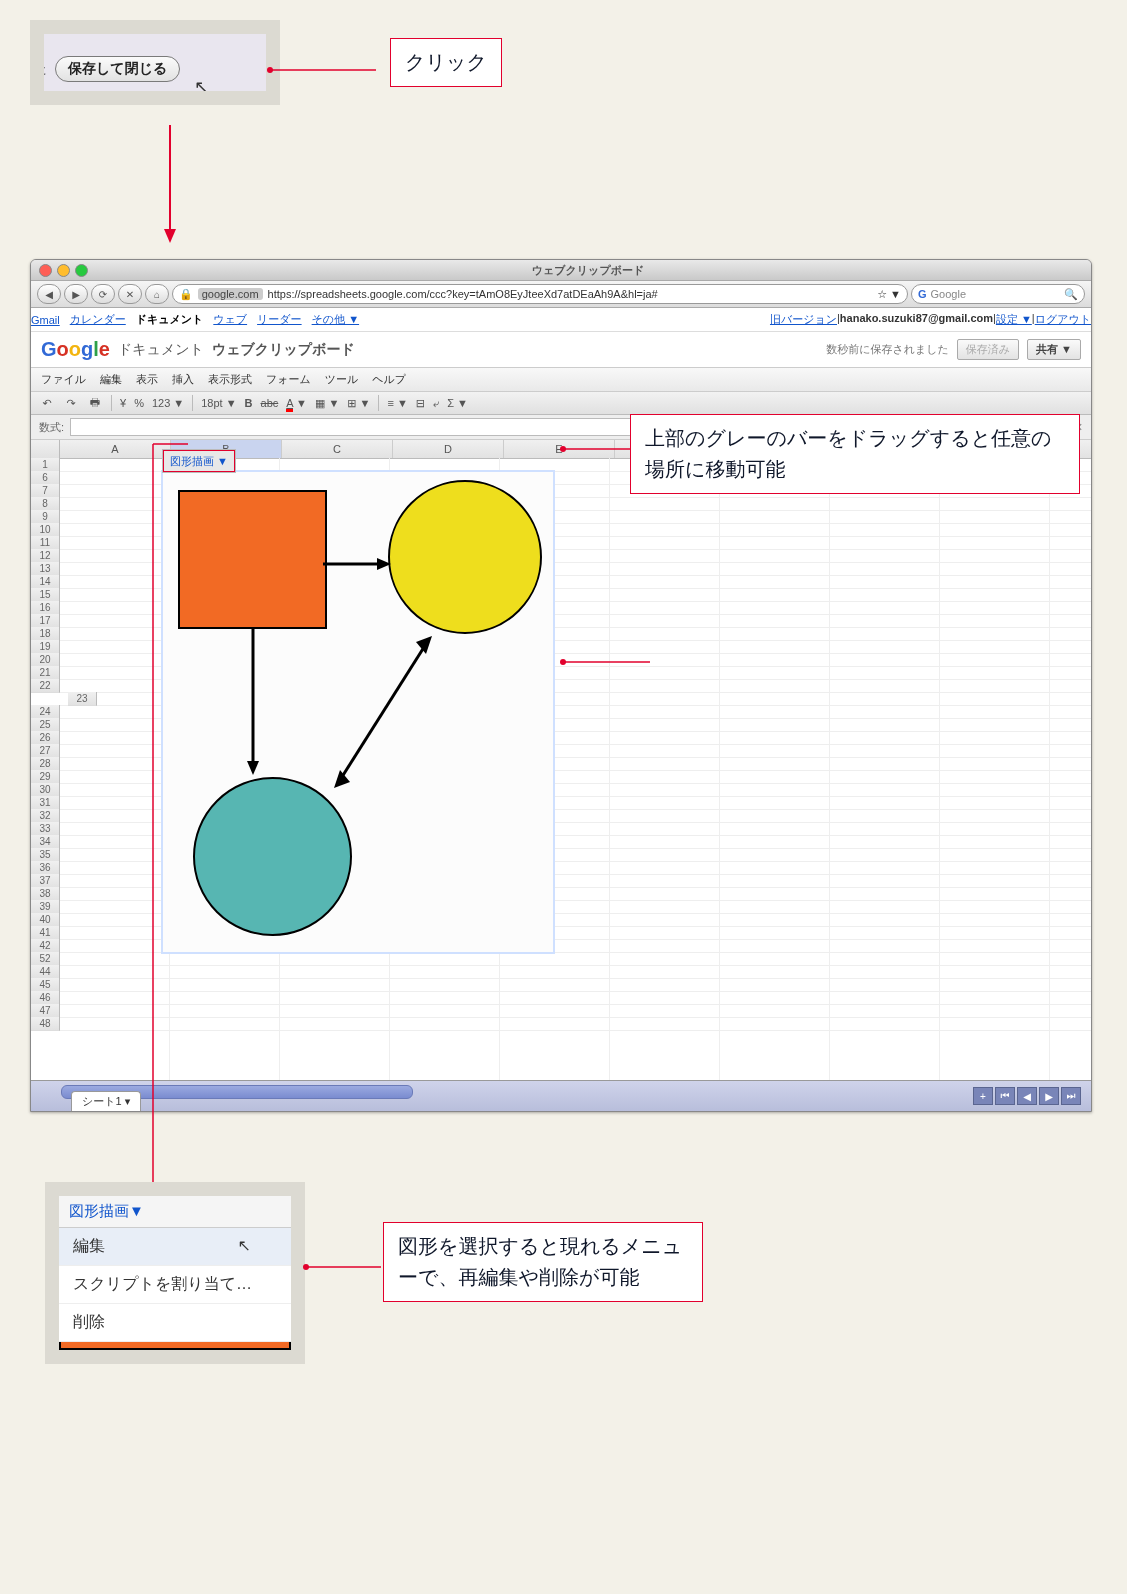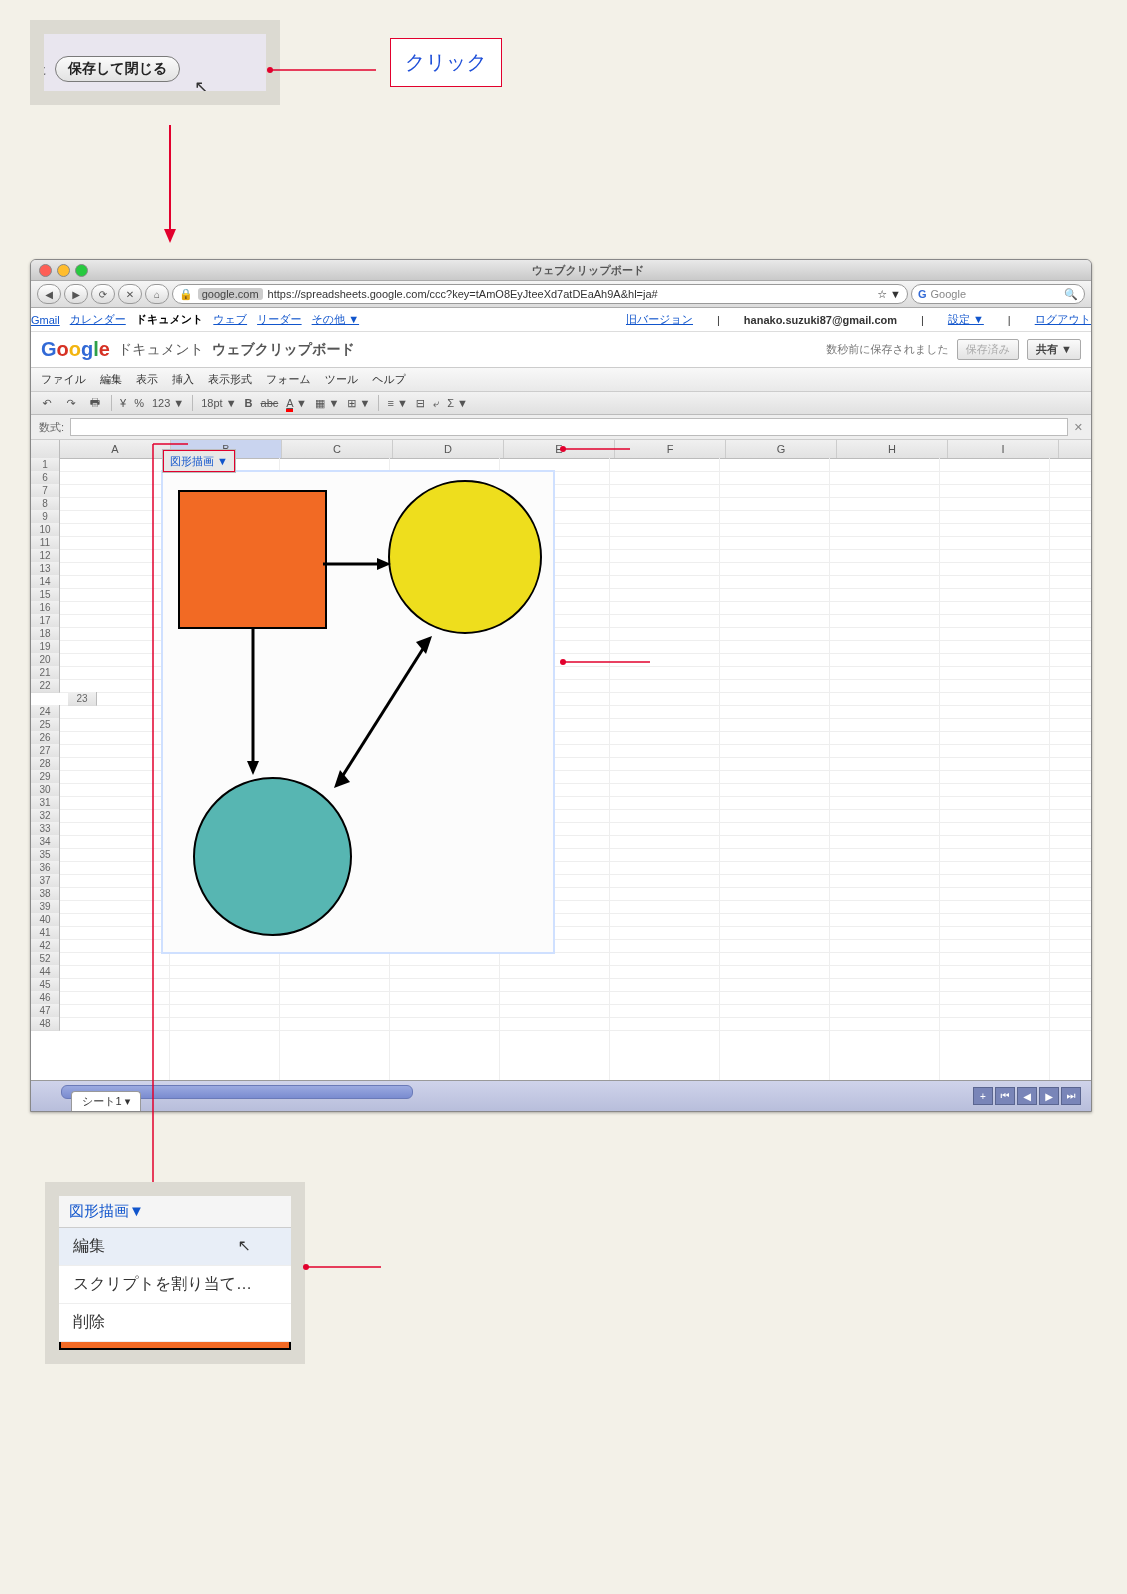--- a/index.html
+++ b/index.html
@@ -1,17 +1,17 @@
 <!DOCTYPE html>
 <html><head>
 <meta charset="utf-8">
 <style>
 body{margin:0;background:#f3f1e8;font-family:"Hiragino Kaku Gothic Pro","Meiryo",sans-serif;color:#333;width:1127px}
 .page{padding:20px 30px 40px}
-.callout{border:1.5px solid #e2002d;background:#fff;padding:8px 14px;font-size:20px;line-height:1.55;color:#1d4ed8}
+.callout{border:1.5px solid #e2002d;background:#fff;padding:8px 14px;font-size:20px;line-height:1.55;color:#0f172a}
 .step1{display:flex;align-items:center;gap:0;margin-bottom:10px}
 .step1-shot{width:250px;height:85px;border:14px solid #dcdad2;background:#e9e6ef;position:relative;box-sizing:border-box;overflow:hidden}
 .step1-inner{position:absolute;left:-40px;top:22px;right:10px;display:flex;align-items:center;gap:8px;font-size:14px;color:#555}
 .pill-btn{border:1px solid #7a7a7a;border-radius:14px;background:linear-gradient(#fbfbfb,#e2e2e2);padding:3px 12px;font-size:14px;font-weight:bold;color:#222;white-space:nowrap}
 .cursor{position:absolute;left:150px;top:42px;font-size:18px;pointer-events:none}
 .leader{stroke:#e2002d;stroke-width:1.5;fill:none}
 .leader-dot{fill:#e2002d}
 .arrow-down{margin:10px 0 10px 130px}
 .browser{border:1px solid #888;background:#e8e8ea;width:1060px;border-radius:6px 6px 0 0;overflow:hidden;box-shadow:0 1px 3px rgba(0,0,0,.3)}
 .titlebar{background:linear-gradient(#e9e9e9,#c9c9c9);height:20px;border-bottom:1px solid #aaa;display:flex;align-items:center;padding:0 8px;font-size:11px;color:#555;gap:5px}
@@ -19,21 +19,21 @@
 .tl-red{background:#ff5f56}.tl-yel{background:#ffbd2e}.tl-grn{background:#27c93f}
 .tl-title{flex:1;text-align:center;font-weight:bold}
 .navbar{background:linear-gradient(#f5f5f5,#dcdcdc);height:26px;border-bottom:1px solid #aaa;display:flex;align-items:center;padding:0 6px;gap:3px;font-size:11px}
 .nav-btn{width:22px;height:18px;border:1px solid #999;border-radius:10px;background:linear-gradient(#fff,#ddd);display:flex;align-items:center;justify-content:center;font-size:10px;color:#555}
 .url{flex:1;height:18px;border:1px solid #999;border-radius:10px;background:#fff;display:flex;align-items:center;padding:0 6px;gap:5px;overflow:hidden}
 .url-host{background:#ccc;border-radius:3px;padding:0 4px;color:#444}
 .search{width:160px;height:18px;border:1px solid #999;border-radius:10px;background:#fff;display:flex;align-items:center;padding:0 6px;gap:4px;color:#888}
 .gbar{background:#fff;padding:4px 0;font-size:11px;display:flex;align-items:center;gap:10px;border-bottom:1px solid #ddd}
 .gbar a{color:#1155cc;text-decoration:underline}
 .gbar .active{font-weight:bold;color:#000;text-decoration:none}
-.gbar-right{margin-left:auto;display:flex;align-items:center;gap:24px}
+.gbar-right{margin-left:auto;display:flex;gap:0}
 .old-ver{color:#c20;text-decoration:underline}
 .doc-header{background:#fff;padding:6px 10px;display:flex;align-items:center;gap:8px;border-bottom:1px solid #ccc}
 .glogo{font-size:20px;font-weight:bold}
 .glogo .b{color:#3169d6}.glogo .r{color:#d63124}.glogo .y{color:#f3b50f}.glogo .g{color:#2ea049}
 .doc-title{font-size:14px;color:#555}
 .doc-right{margin-left:auto;display:flex;align-items:center;gap:8px;font-size:11px;color:#777}
 .btn{border:1px solid #aaa;background:linear-gradient(#fafafa,#e3e3e3);padding:2px 8px;border-radius:2px;font-size:11px;color:#444}
 .menubar{background:linear-gradient(#f8f8f8,#e9e9e9);padding:4px 10px;font-size:11px;border-bottom:1px solid #ccc;display:flex;gap:14px}
 .toolbar{background:linear-gradient(#f2f2f2,#e0e0e0);padding:3px 8px;border-bottom:1px solid #bbb;display:flex;align-items:center;gap:8px;font-size:11px;color:#555}
 .tb-sep{width:1px;height:16px;background:#bbb}
@@ -336,20 +336,21 @@
     <div class="nav-dots">
       <div class="nd">+</div>
       <div class="nd">⏮</div>
       <div class="nd">◀</div>
       <div class="nd">▶</div>
       <div class="nd">⏭</div>
     </div>
   </div>
 </div>
 
+<div class="callout" style="position:absolute;left:600px;top:155px;width:420px">上部のグレーのバーをドラッグすると任意の場所に移動可能</div>
 <svg class="overlay" style="left:530px;top:185px" width="72" height="10">
         <circle class="leader-dot" cx="3" cy="5" r="3"></circle>
         <line class="leader" x1="3" y1="5" x2="70" y2="5"></line>
       </svg>
 
 <svg class="overlay" style="left:530px;top:398px" width="92" height="10">
         <circle class="leader-dot" cx="3" cy="5" r="3"></circle>
         <line class="leader" x1="3" y1="5" x2="90" y2="5"></line>
       </svg>
 
@@ -368,15 +369,16 @@
       <span style="position:absolute;right:40px;top:8px">↖</span>
     </div>
     <div class="popup-item">スクリプトを割り当て…</div>
     <div class="popup-item">削除</div>
     <div class="orange-strip"></div>
   </div>
   <svg class="overlay" style="left:258px;top:80px" width="80" height="10">
         <circle class="leader-dot" cx="3" cy="5" r="3"></circle>
         <line class="leader" x1="3" y1="5" x2="78" y2="5"></line>
       </svg>
+  <div class="callout" style="margin-left:78px;margin-top:40px;width:290px">図形を選択すると現れるメニューで、再編集や削除が可能</div>
 </div>
 
 </div>
 
 </body></html>

